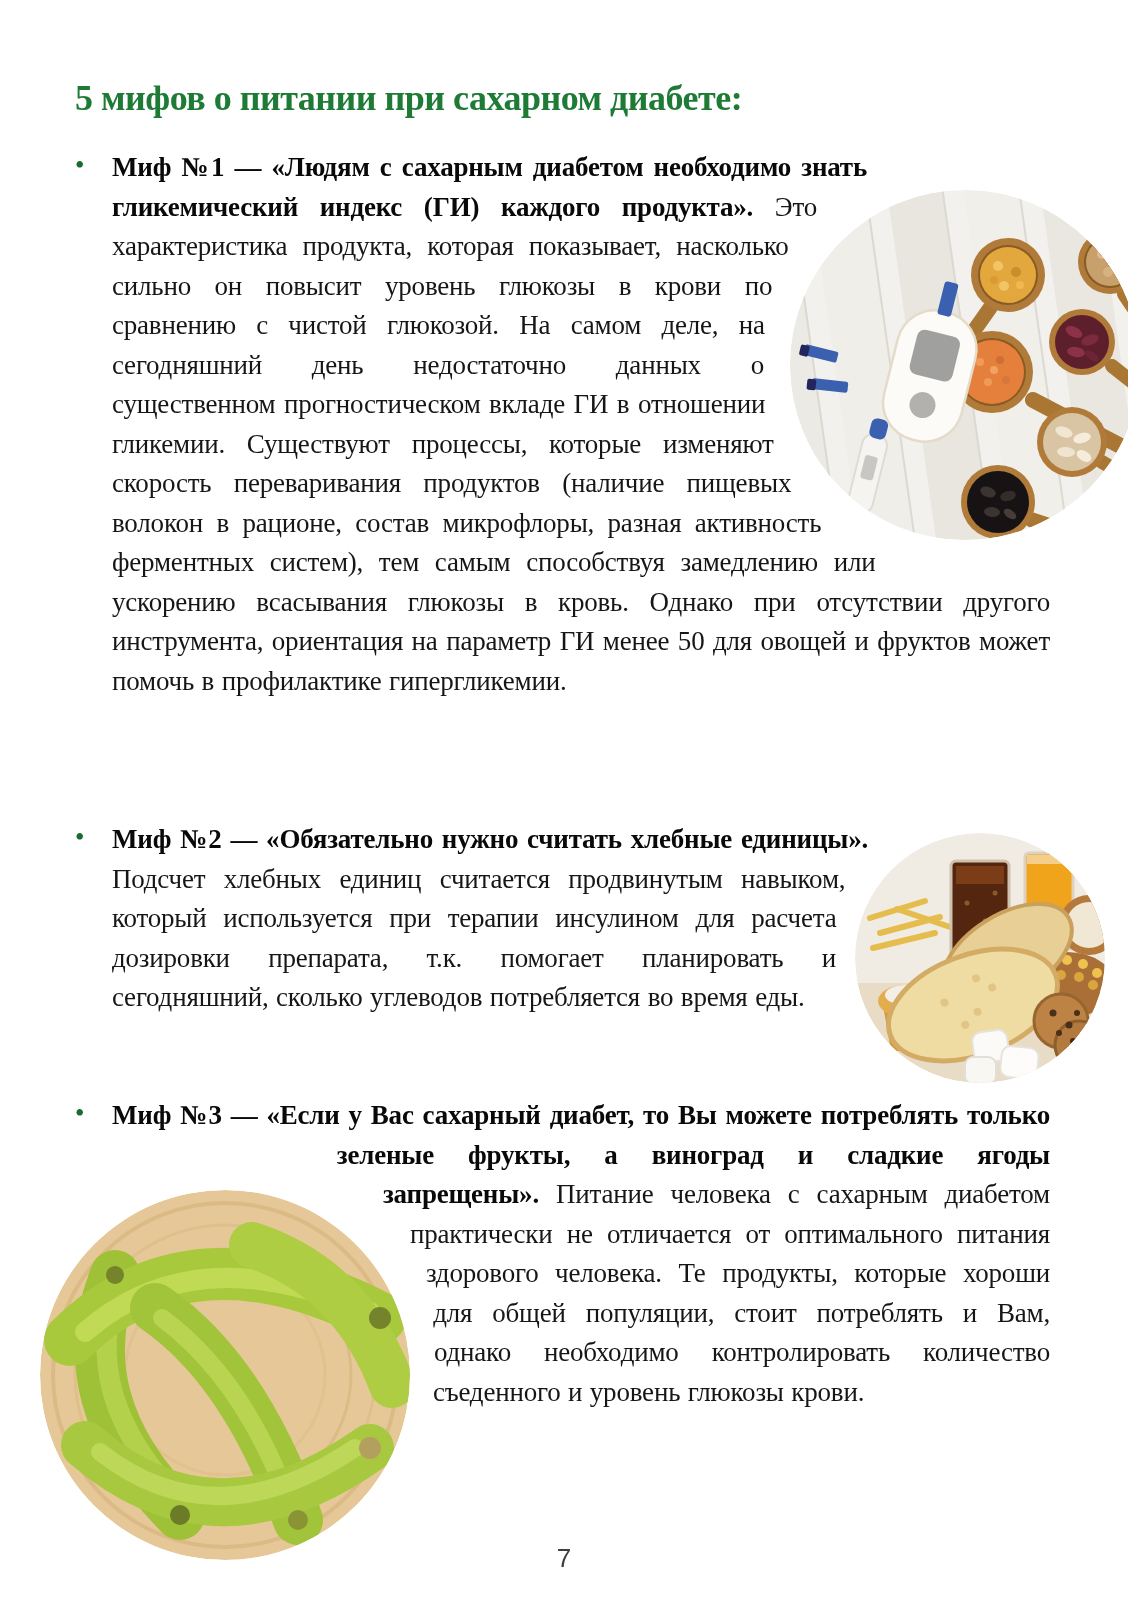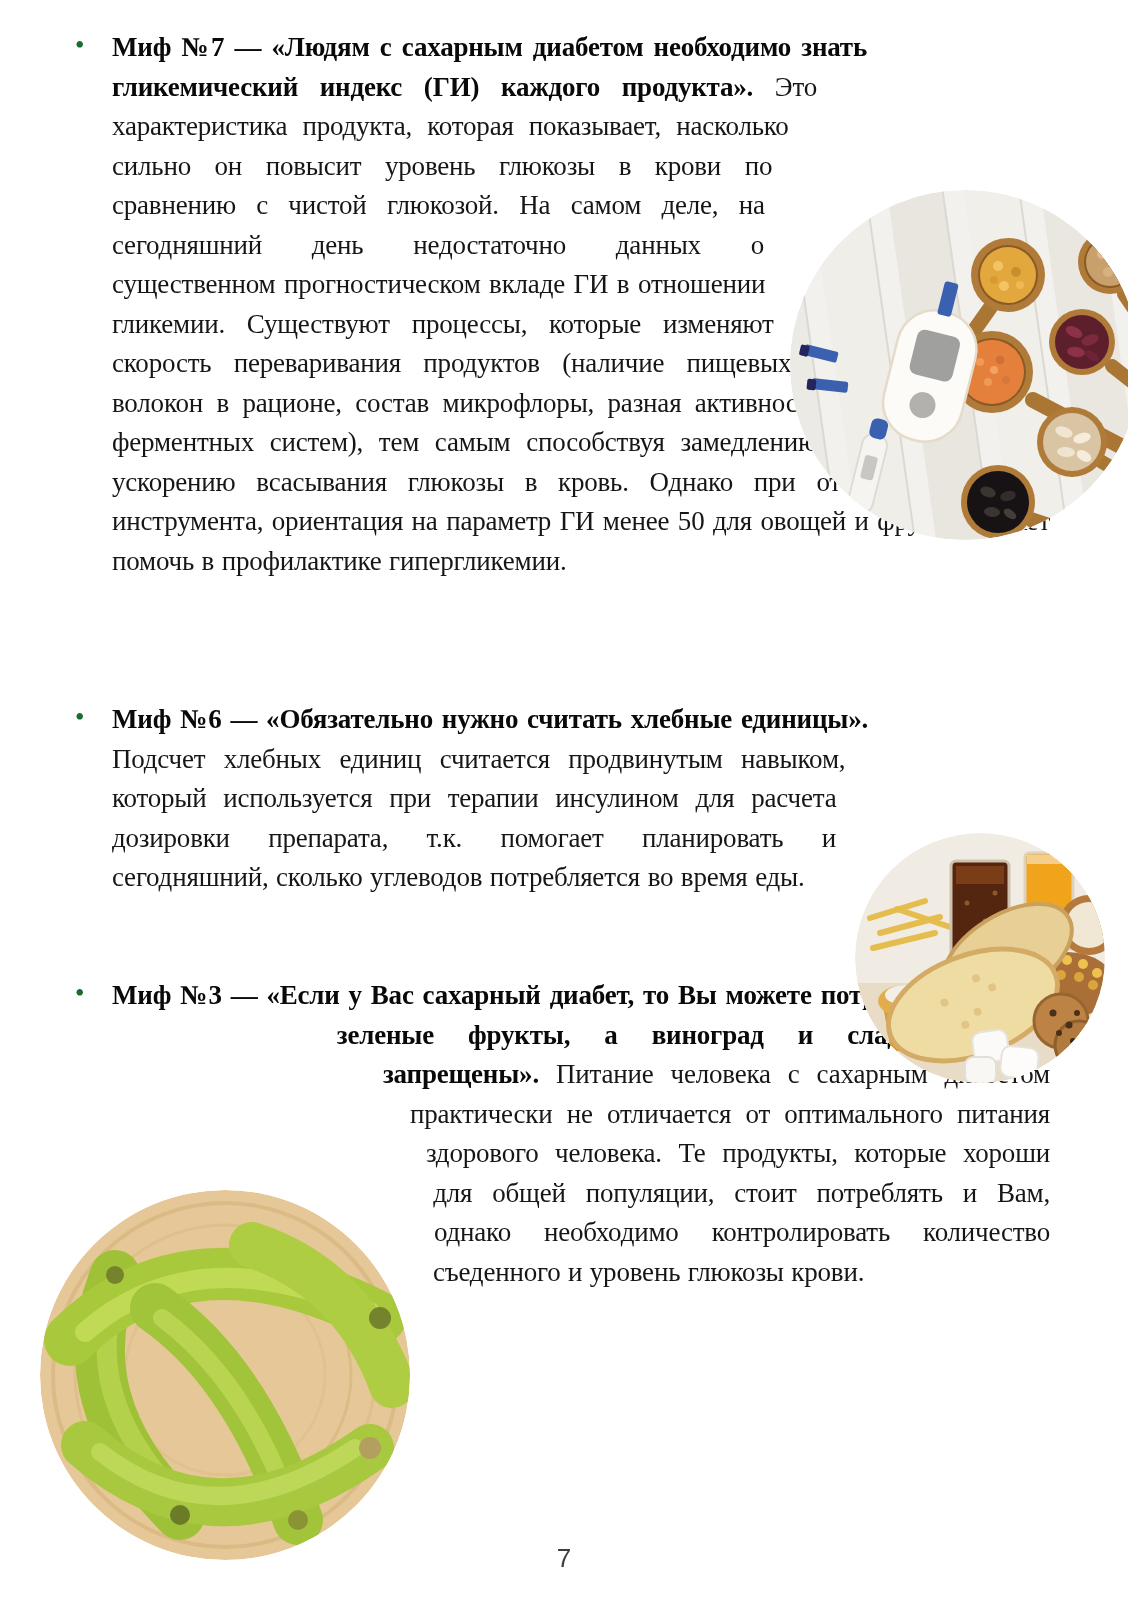--- a/index.html
+++ b/index.html
@@ -64,35 +64,36 @@
     font-size:26px;
     color:#3d3d3d;
     font-family:"Liberation Sans", sans-serif;
   }
 </style>
 </head>
 <body>
 
 <div class="page">
 
+  <h1 class="title">5 мифов о питании при сахарном диабете:</h1>
 
   <div class="content">
 
     <div class="myth myth-1">
       <span class="bullet">•</span>
       <span class="spacer sp1"></span>
-      <span class="lead">Миф №7 — «Людям с сахарным диабетом необходимо знать гликемический индекс (ГИ) каждого продукта».</span>
+      <span class="lead">Миф №1 — «Людям с сахарным диабетом необходимо знать гликемический индекс (ГИ) каждого продукта».</span>
       <span> </span>
       <span class="body-text">Это характеристика продукта, которая показывает, насколько сильно он повысит уровень глюкозы в крови по сравнению с чистой глюкозой. На самом деле, на сегодняшний день недостаточно данных о существенном прогностическом вкладе ГИ в отношении гликемии. Существуют процессы, которые изменяют скорость переваривания продуктов (наличие пищевых волокон в рационе, состав микрофлоры, разная активность ферментных систем), тем самым способствуя замедлению или ускорению всасывания глюкозы в кровь. Однако при отсутствии другого инструмента, ориентация на параметр ГИ менее 50 для овощей и фруктов может помочь в профилактике гипергликемии.</span>
     </div>
 
     <div class="myth myth-2">
       <span class="bullet">•</span>
       <span class="spacer sp2"></span>
-      <span class="lead">Миф №6 — «Обязательно нужно считать хлебные единицы».</span>
+      <span class="lead">Миф №2 — «Обязательно нужно считать хлебные единицы».</span>
       <span> </span>
       <span class="body-text">Подсчет хлебных единиц считается продвинутым навыком, который используется при терапии инсулином для расчета дозировки препарата, т.к. помогает планировать и сегодняшний, сколько углеводов потребляется во время еды.</span>
     </div>
 
     <div class="myth myth-3">
       <span class="bullet">•</span>
       <span class="spacer sp3"></span>
       <span class="lead">Миф №3 — «Если у Вас сахарный диабет, то Вы можете потреблять только зеленые фрукты, а виноград и сладкие ягоды запрещены».</span>
       <span> </span>
       <span class="body-text">Питание человека с сахарным диабетом практически не отличается от оптимального питания здорового человека. Те продукты, которые хороши для общей популяции, стоит потреблять и Вам, однако необходимо контролировать количество съеденного и уровень глюкозы крови.</span>

